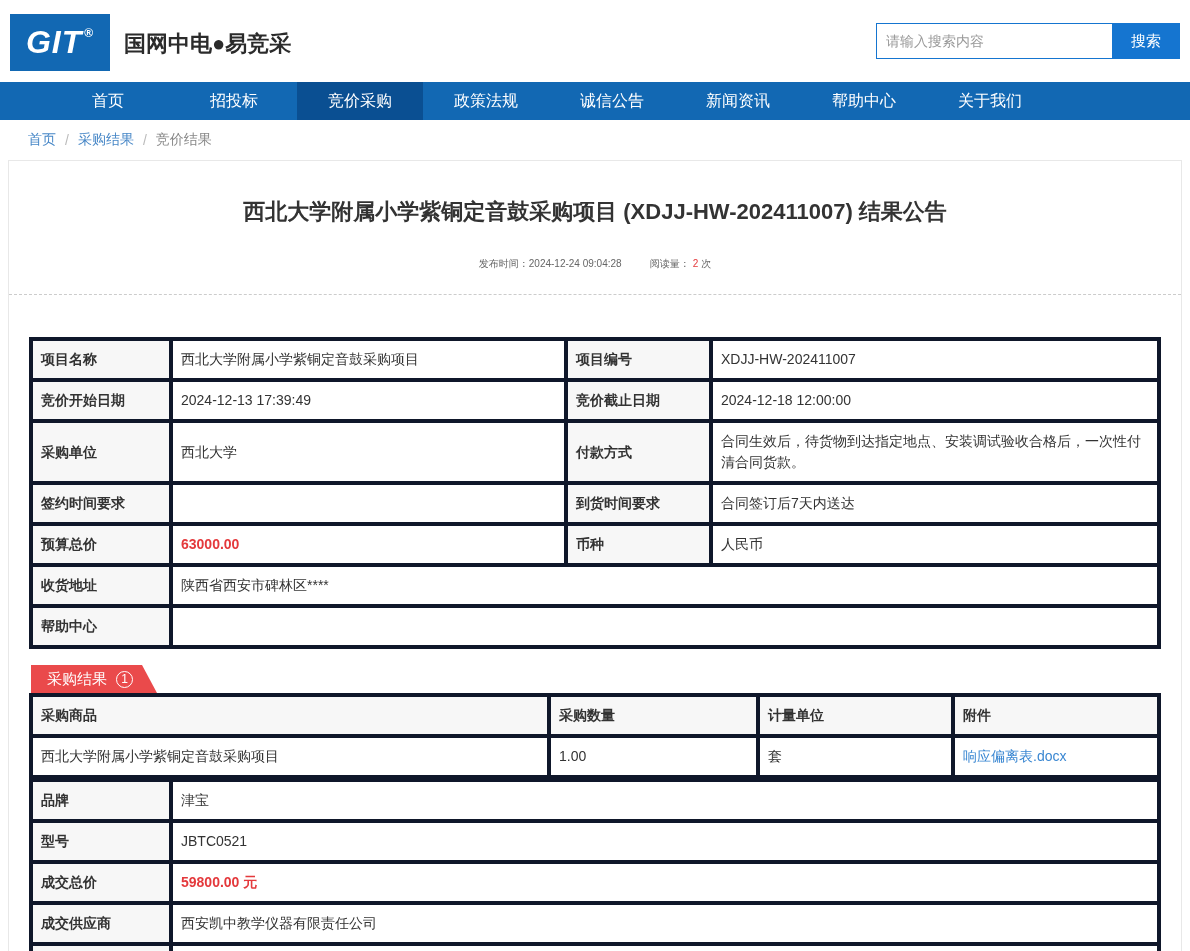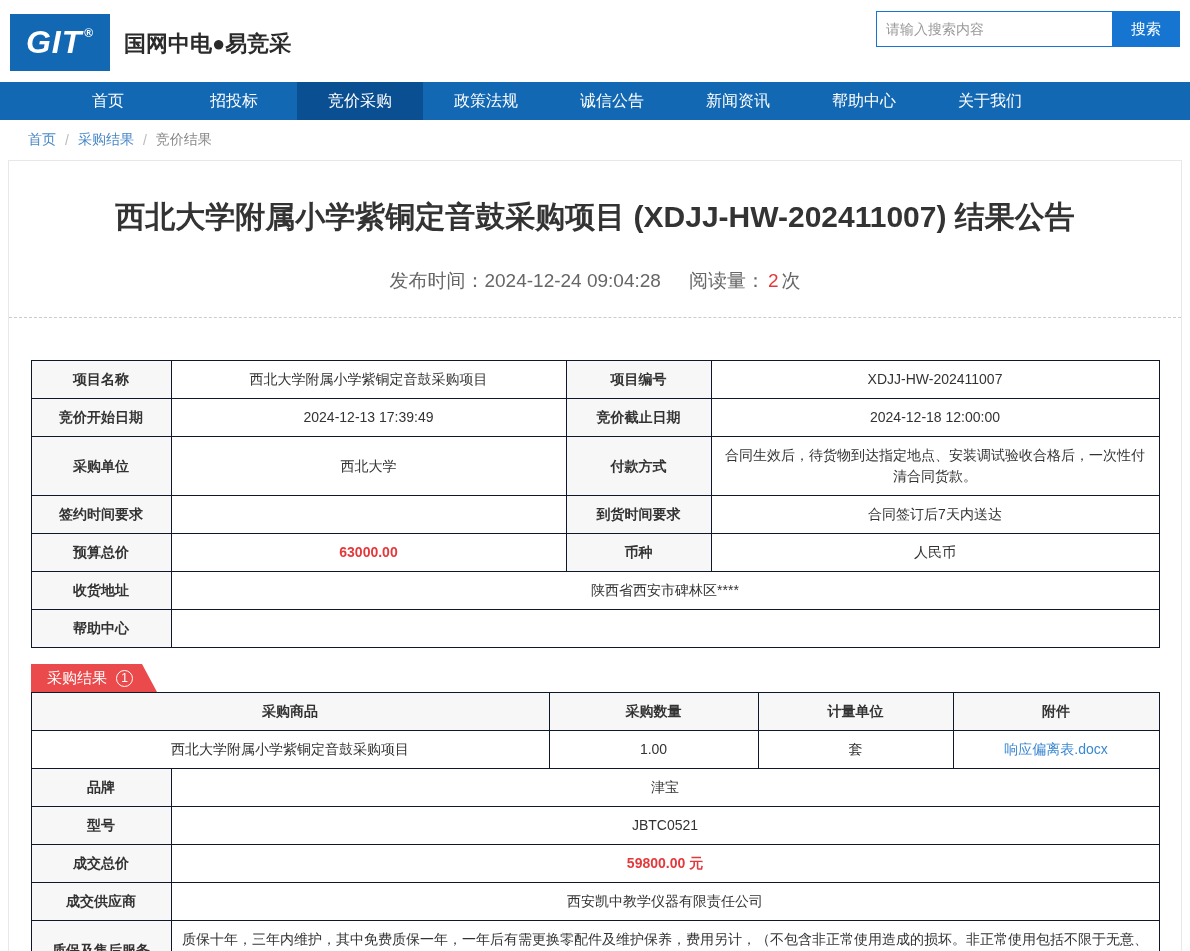--- a/index.html
+++ b/index.html
@@ -15,21 +15,21 @@
   .logo {
     position:absolute; left:10px; top:14px; width:100px; height:57px;
     background:#1268b3; color:#fff; display:flex; align-items:center; justify-content:center;
     font-weight:bold; font-style:italic; font-size:32px; letter-spacing:1px; cursor:pointer;
   }
   .logo sup { font-size:12px; font-style:normal; margin-top:-20px; margin-left:2px; }
   .brand {
     position:absolute; left:124px; top:3px; height:82px; display:flex; align-items:center;
     font-size:22px; font-weight:bold; color:#2b2b2b;
   }
-  .search { position:absolute; right:10px; top:11px; display:flex; height:36px; }
+  .search { position:absolute; right:10px; top:23px; display:flex; height:36px; }
   .search input {
     width:236px; height:36px; border:1px solid #1575d0; border-right:none;
     padding:0 9px; font-size:14px; color:#333; outline:none;
     font-family:"Liberation Sans","DejaVu Sans",sans-serif;
   }
   .search input::placeholder { color:#9a9a9a; }
   .search button {
     width:68px; height:36px; background:#1575d0; color:#fff; border:none;
     font-size:15px; cursor:pointer; font-family:inherit;
   }
@@ -41,28 +41,28 @@
   }
   .nav-item.active { background:#0a4f92; }
   
   .breadcrumb { height:40px; display:flex; align-items:center; padding-left:28px; font-size:14px; color:#999; }
   .breadcrumb .bc-link { color:#4787c7; cursor:pointer; }
   .breadcrumb .bc-sep { margin:0 9px; color:#bbb; }
   .breadcrumb .bc-current { color:#888; }
   
   .panel { margin:0 8px; border:1px solid #e8e8e8; background:#fff; min-height:791px; padding-bottom:20px; }
   .title-block { border-bottom:1px dashed #ccc; padding:36px 20px 23px; text-align:center; }
-  h1.title { margin:0; font-size:30px; font-weight:bold; color:#333; }
-  .meta { margin-top:30px; font-size:19px; color:#666; }
+  h1.title { margin:0; font-size:22px; font-weight:bold; color:#333; }
+  .meta { margin-top:30px; font-size:10px; color:#666; }
   .meta .meta-gap { display:inline-block; width:28px; }
   .meta .views-num { color:#e4393c; margin:0 3px; }
   
   .tbl { width:1128px; margin:0 auto; border-collapse:collapse; font-size:14px; table-layout:fixed; }
   .tbl1 { margin-top:42px; }
-  .tbl td, .tbl th { border:1px solid #0f172a; padding:8px 8px; text-align:center; vertical-align:middle; line-height:1.5; word-break:break-all; }
+  .tbl td, .tbl th { border:4px solid #0f172a; padding:8px 8px; text-align:left; vertical-align:middle; line-height:1.5; word-break:break-all; }
   .tbl th { font-weight:bold; background:#f7f7f7; color:#333; }
   .tbl .lbl { background:#f7f7f7; font-weight:bold; color:#333; }
   .red { color:#e4393c; font-weight:bold; }
   .link { color:#3a87d2; text-decoration:none; cursor:pointer; }
   
   .badge {
     margin:16px 0 0 22px; width:126px; height:28px; background:#ea4a4b; color:#fff;
     display:flex; align-items:center; gap:9px; padding-left:16px; font-size:15px;
     clip-path:polygon(0 0, calc(100% - 15px) 0, 100% 100%, 0 100%);
   }

